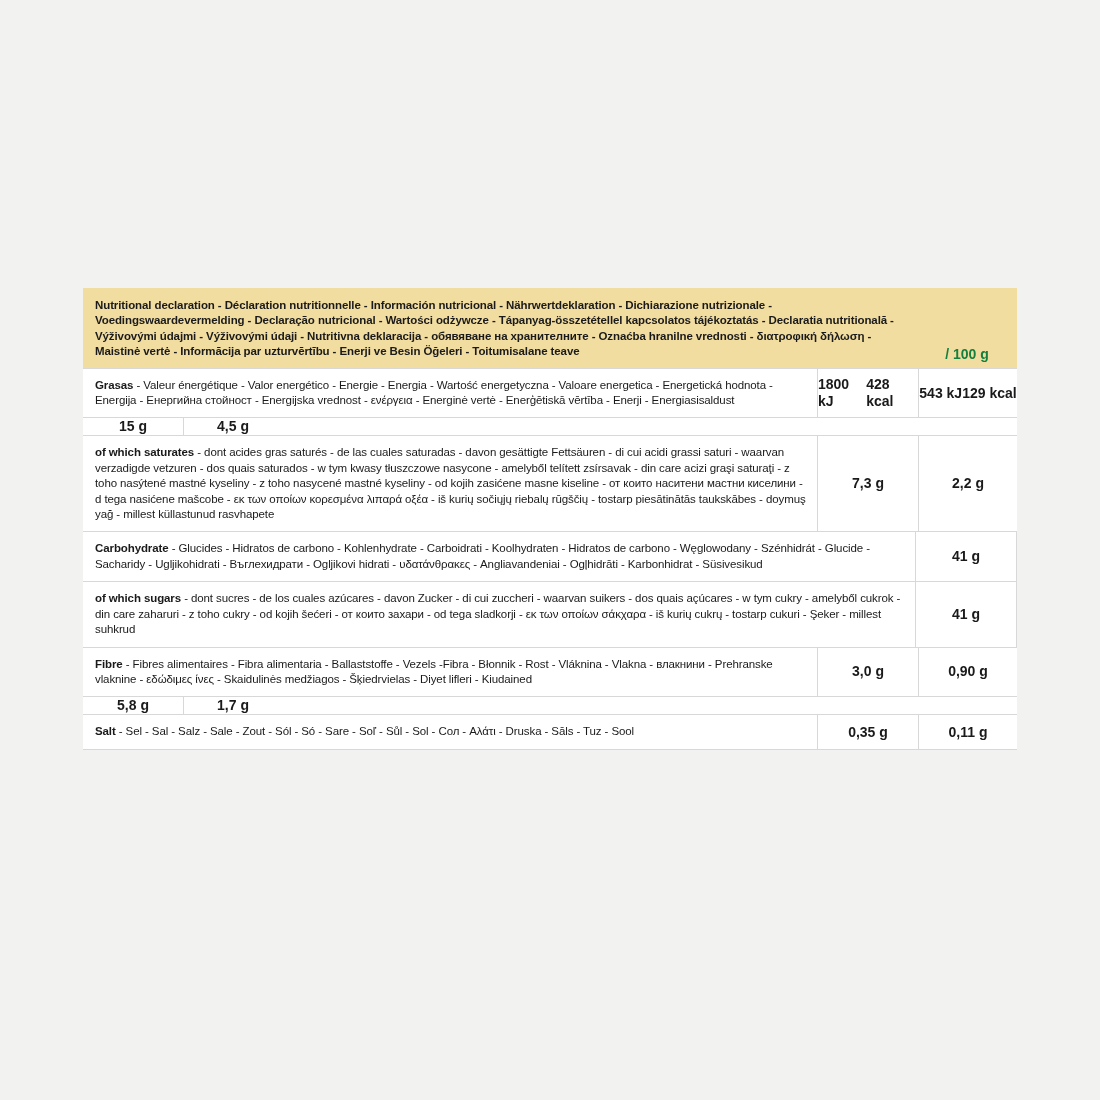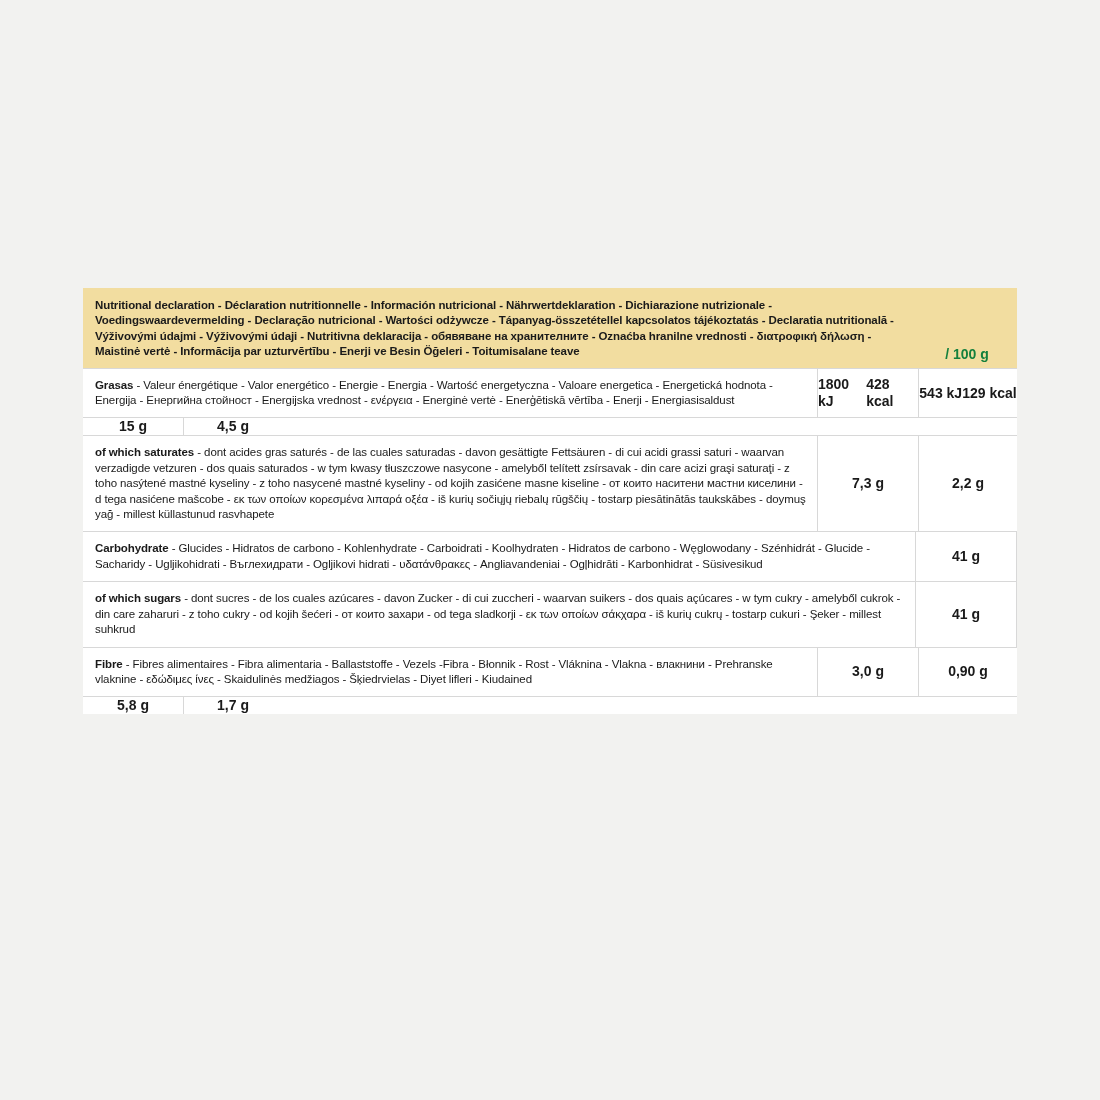--- a/index.html
+++ b/index.html
@@ -155,14 +155,21 @@
     </div>
     <div class="nd-val c1">3,0 g</div>
     <div class="nd-val c2">0,90 g</div>
   </div>
 
   <div class="nd-row">
     <div class="nd-val c1">5,8 g</div>
     <div class="nd-val c2">1,7 g</div>
   </div>
 
+  <div class="nd-row last">
+    <div class="nd-label">
+      <span><b>Salt</b><span> - Sel - Sal - Salz - Sale - Zout - Sól - Só - Sare - Soľ - Sůl - Sol - Сол - Αλάτι - Druska - Sāls - Tuz - Sool</span></span>
+    </div>
+    <div class="nd-val c1">0,35 g</div>
+    <div class="nd-val c2">0,11 g</div>
+  </div>
 
 </div>
 
 </body></html>

